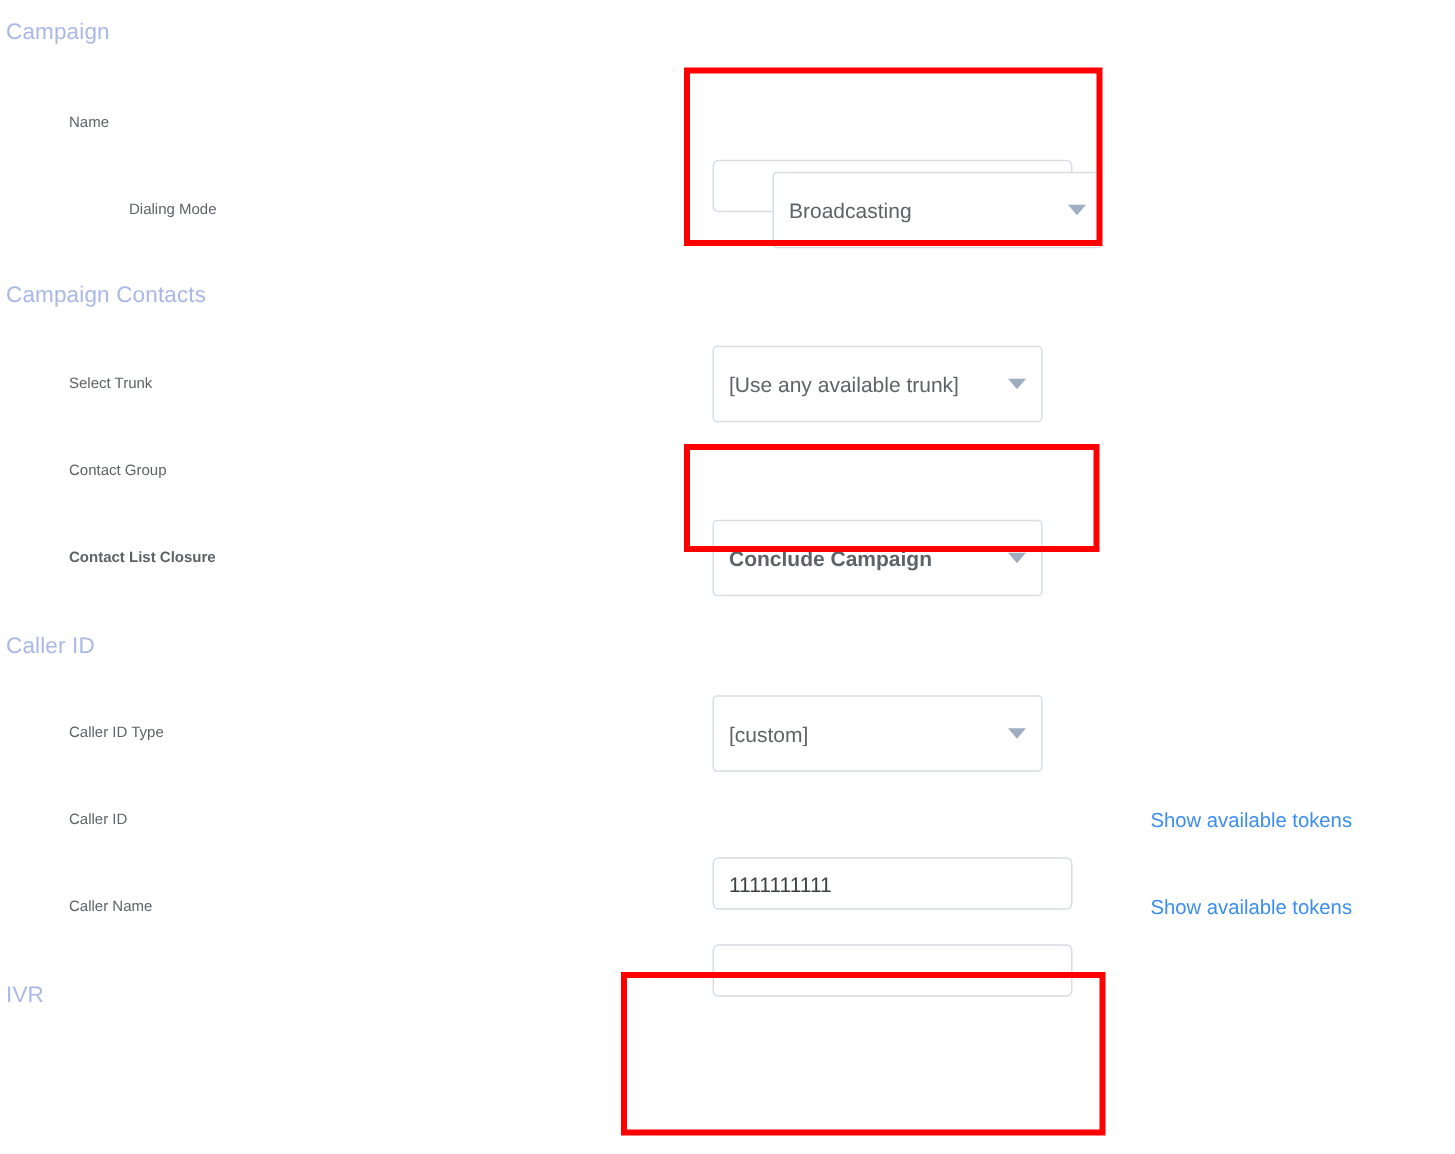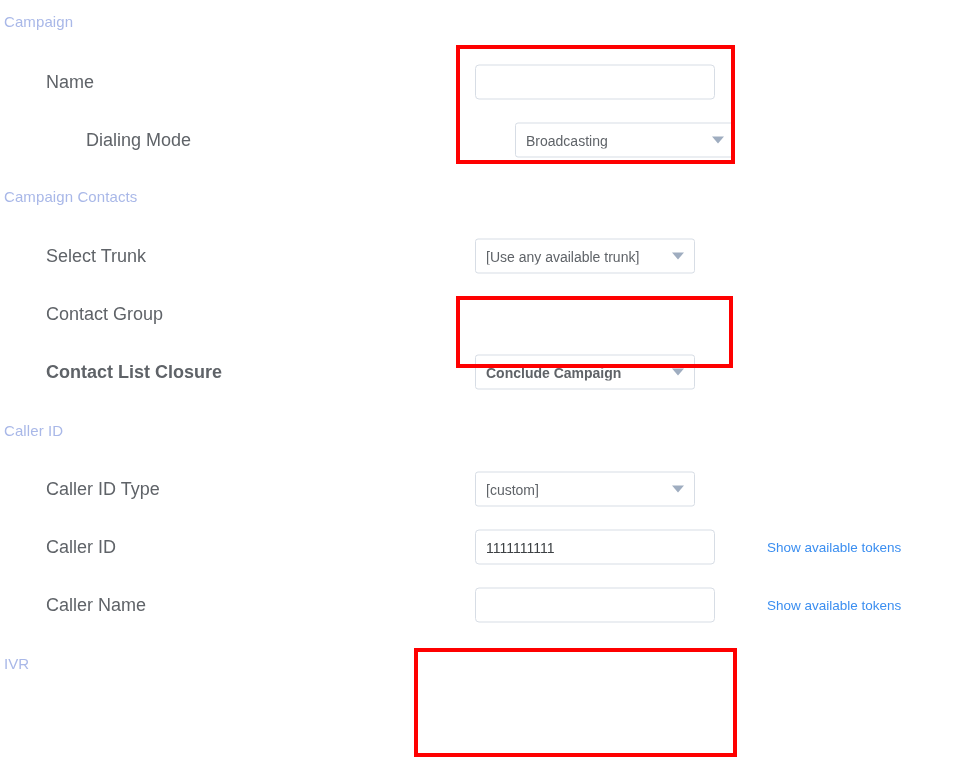--- a/index.html
+++ b/index.html
@@ -38,21 +38,21 @@
     position: absolute;
     left: 0;
     width: 970px;
     height: 40px;
   }
   .field-label {
     position: absolute;
     left: 46px;
     top: 50%;
     transform: translateY(-50%);
-    font-size: 18px;
+    font-size: 10px;
     color: #5f6368;
     white-space: nowrap;
   }
 
   
   .control {
     position: absolute;
     top: 50%;
     transform: translateY(-50%);
     box-sizing: border-box;
@@ -63,27 +63,28 @@
     width: 240px;
     height: 35px;
     border: 1px solid #d7dde5;
     border-radius: 4px;
     background: #ffffff;
     font-family: "Liberation Sans", "DejaVu Sans", sans-serif;
     font-size: 14px;
     color: #3c4043;
     padding: 0 10px;
     outline: none;
+    margin-top: 42px;
   }
   .text-input::placeholder { color: #b9bec5; }
 
   .select-box {
     left: 475px;
     width: 220px;
-    height: 35px;
+    height: 51px;
     border: 1px solid #d7dde5;
     border-radius: 3px;
     background: #ffffff;
     display: flex;
     align-items: center;
     padding: 0 10px;
     cursor: pointer;
   }
   .select-value {
     flex: 1 1 auto;

